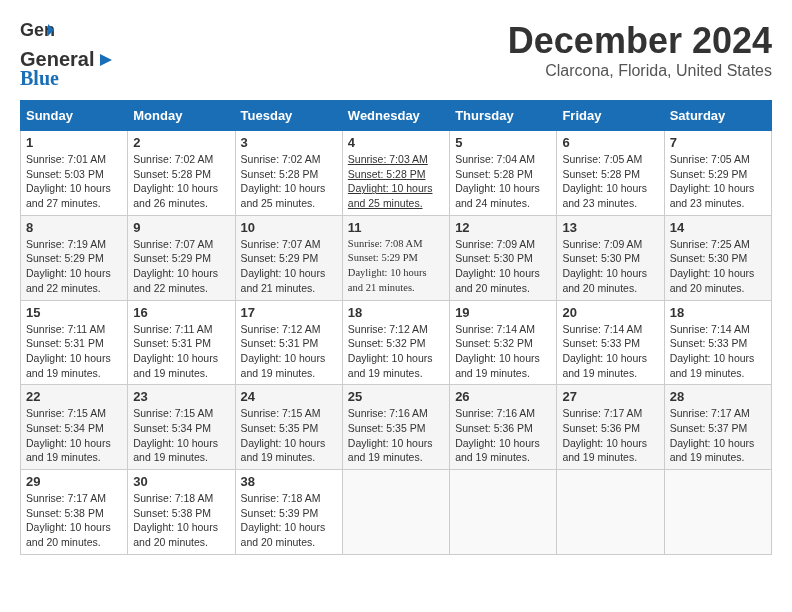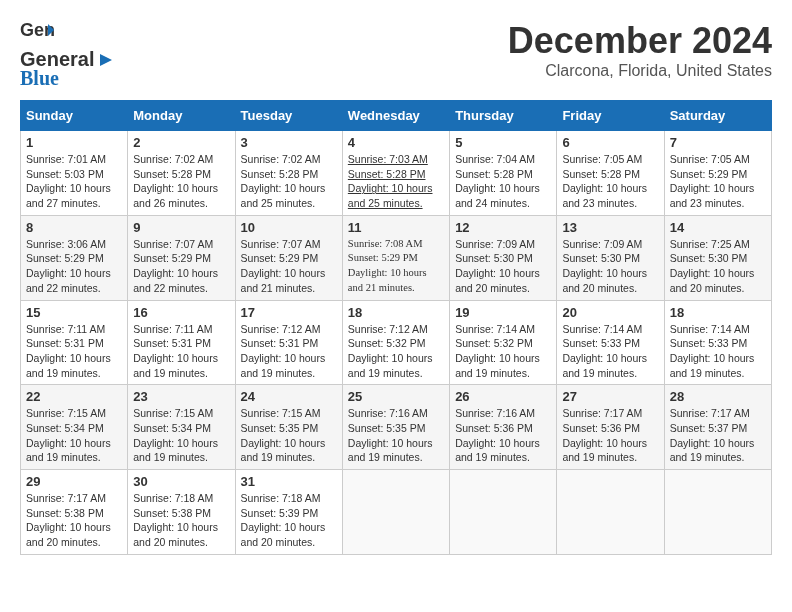--- a/index.html
+++ b/index.html
@@ -165,21 +165,21 @@
           <span class="day-num">7</span>
           <div class="day-info" style="white-space: pre-line;">Sunrise: 7:05 AM
 Sunset: 5:29 PM
 Daylight: 10 hours
 and 23 minutes.</div>
         </td>
       </tr>
       <tr>
         <td>
           <span class="day-num">8</span>
-          <div class="day-info" style="white-space: pre-line;">Sunrise: 3:06 AM
+          <div class="day-info" style="white-space: pre-line;">Sunrise: 7:19 AM
 Sunset: 5:29 PM
 Daylight: 10 hours
 and 22 minutes.</div>
         </td>
         <td>
           <span class="day-num">9</span>
           <div class="day-info" style="white-space: pre-line;">Sunrise: 7:07 AM
 Sunset: 5:29 PM
 Daylight: 10 hours
 and 22 minutes.</div>
@@ -331,21 +331,21 @@
 and 20 minutes.</div>
         </td>
         <td>
           <span class="day-num">30</span>
           <div class="day-info" style="white-space: pre-line;">Sunrise: 7:18 AM
 Sunset: 5:38 PM
 Daylight: 10 hours
 and 20 minutes.</div>
         </td>
         <td>
-          <span class="day-num">31</span>
+          <span class="day-num">38</span>
           <div class="day-info" style="white-space: pre-line;">Sunrise: 7:18 AM
 Sunset: 5:39 PM
 Daylight: 10 hours
 and 20 minutes.</div>
         </td>
         <td class="empty-cell"></td>
         <td class="empty-cell"></td>
         <td class="empty-cell"></td>
         <td class="empty-cell"></td>
       </tr>

